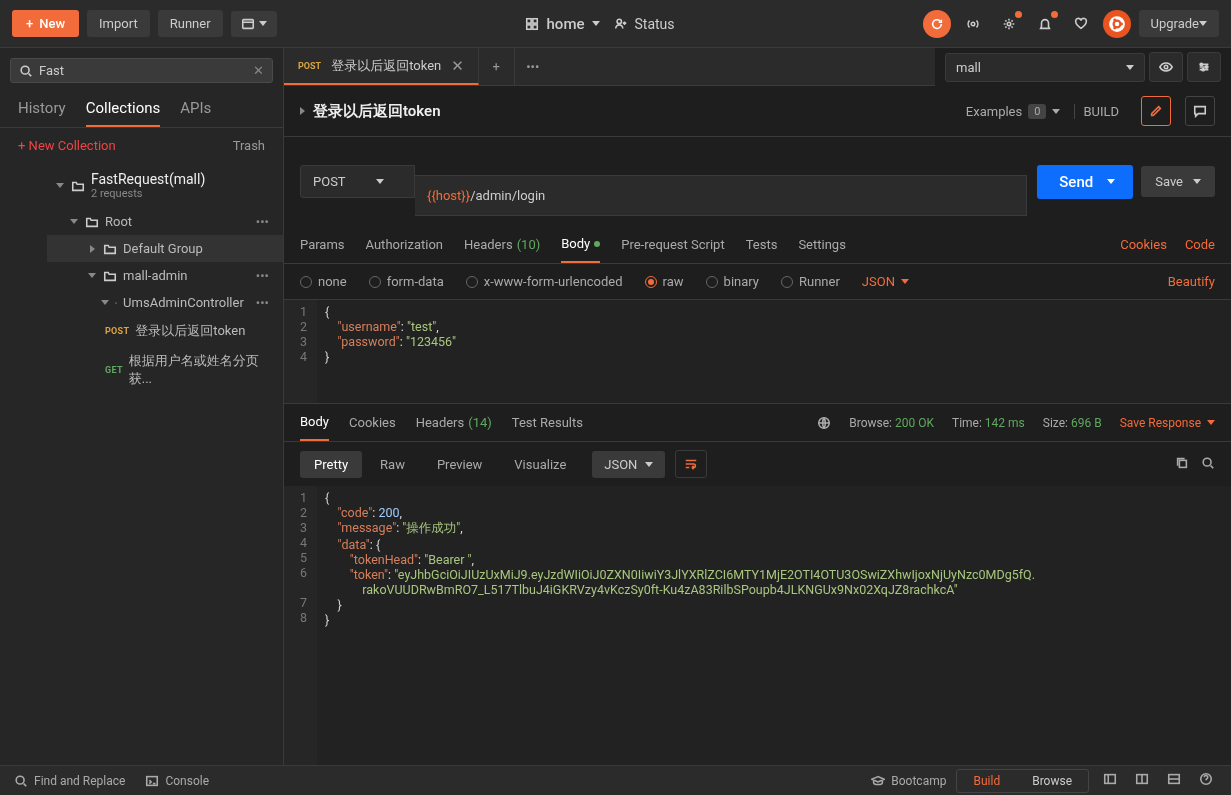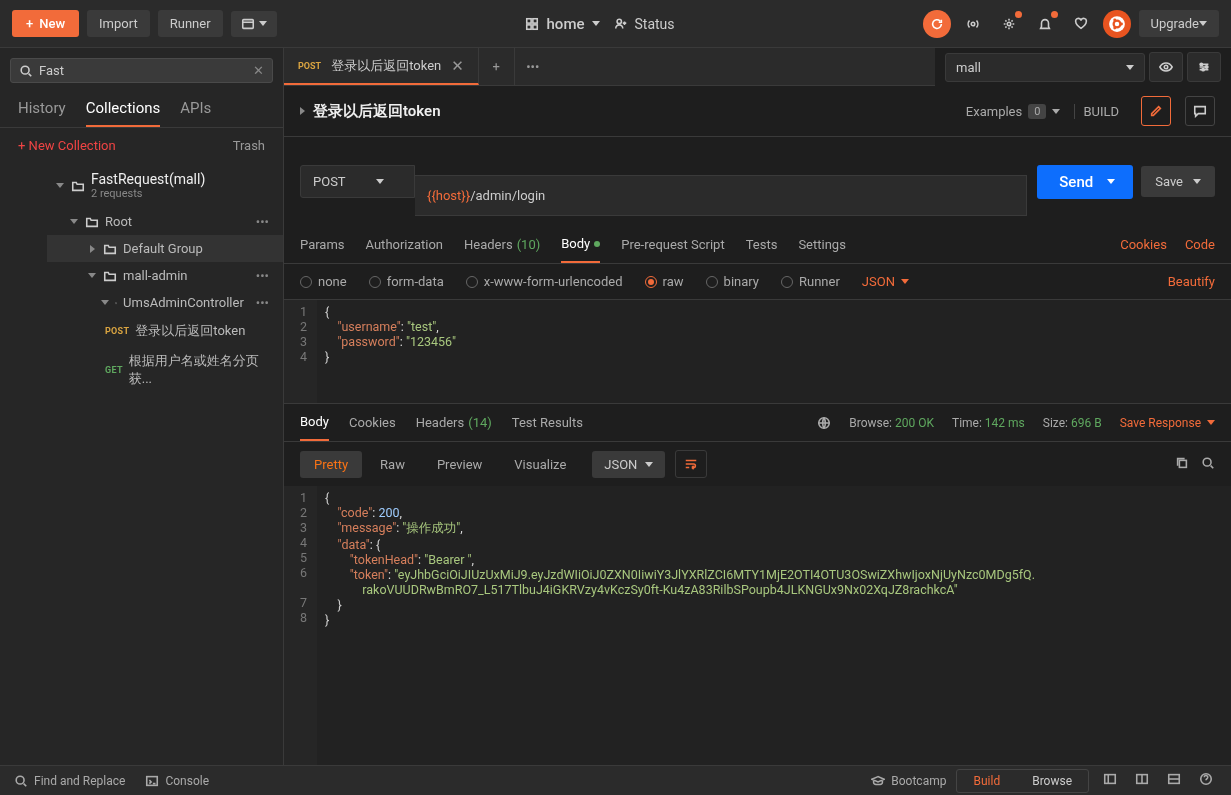--- a/index.html
+++ b/index.html
@@ -110,21 +110,21 @@
 
 .resp-tabs { display:flex; align-items:center; padding:0 16px; gap:20px; border-bottom:1px solid #3a3a3a; }
 .resp-tab { padding:10px 0; cursor:pointer; color:#aaa; display:flex; gap:4px; align-items:center; }
 .resp-tab.active { color:#fff; border-bottom:2px solid #f26b3a; }
 .resp-meta { margin-left:auto; display:flex; align-items:center; gap:18px; font-size:12px; color:#aaa; }
 .meta-val { color:#5fa85f; }
 .save-resp { color:#f26b3a; cursor:pointer; display:flex; align-items:center; gap:6px; }
 
 .resp-toolbar { display:flex; align-items:center; padding:8px 16px; gap:4px; }
 .resp-mode-btn { padding:6px 14px; border-radius:3px; cursor:pointer; color:#aaa; }
-.resp-mode-btn.active { background:#3a3a3a; color:#f97316; }
+.resp-mode-btn.active { background:#3a3a3a; color:#ffffff; }
 .resp-type-sel { background:#3a3a3a; padding:6px 12px; border-radius:3px; cursor:pointer; display:flex; align-items:center; gap:8px; margin-left:8px; }
 .resp-wrap-btn { width:32px; height:28px; display:flex; align-items:center; justify-content:center; border-radius:3px; cursor:pointer; color:#f26b3a; margin-left:6px; border:1px solid #3a3a3a;}
 .resp-toolbar-right { margin-left:auto; display:flex; gap:12px; }
 .resp-toolbar-right .icn { cursor:pointer; color:#aaa; }
 
 .resp-editor { display:flex; font-family:"SFMono-Regular",Consolas,monospace; font-size:12.5px; background:#222; flex:1; overflow:auto; }
 
 
 .footer { height:30px; background:#2b2b2b; border-top:1px solid #3a3a3a; display:flex; align-items:center; padding:0 14px; font-size:12px; }
 .footer-left { display:flex; gap:20px; }

